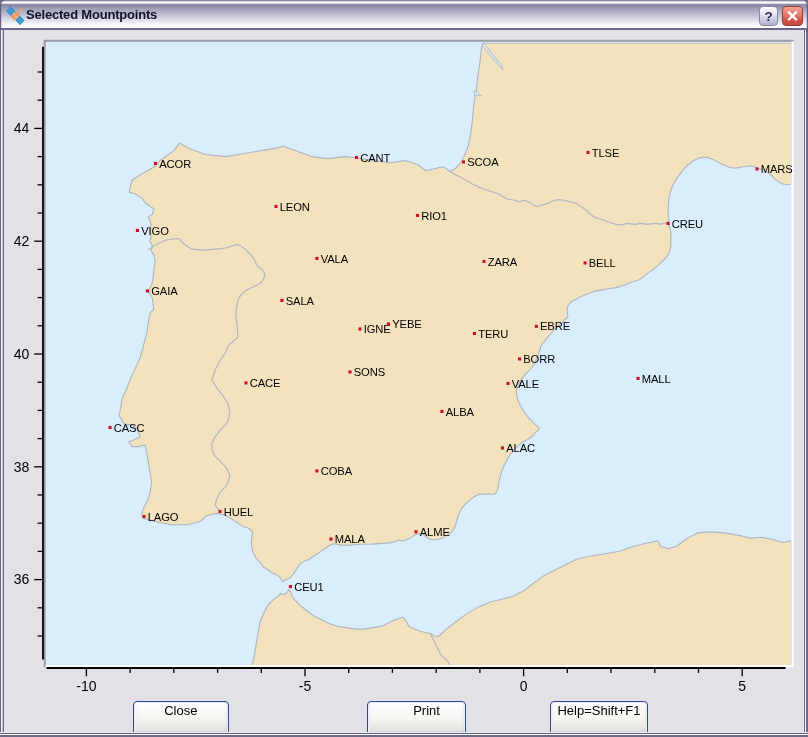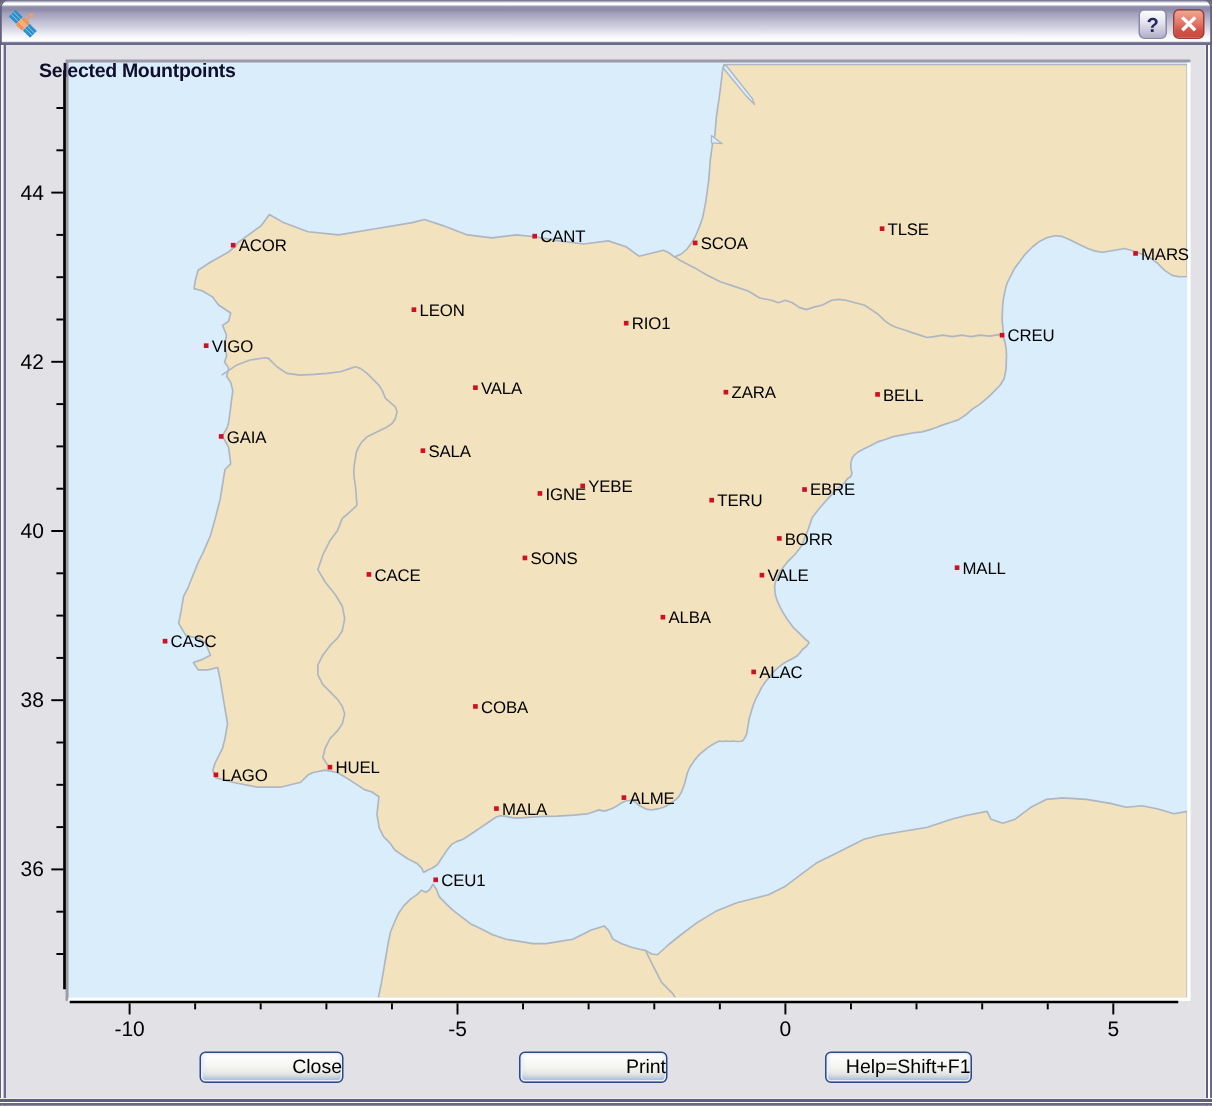--- a/index.html
+++ b/index.html
@@ -6,44 +6,44 @@
 #win{position:absolute;left:0;top:0;width:808px;height:737px;}
 #titlebar{position:absolute;left:0;top:0;width:808px;height:30px;
 border-radius:5px 5px 0 0;box-shadow:inset 1.2px 0 0 #63617f, inset -1.2px 0 0 #63617f;
 background:
 linear-gradient(to bottom,
  #615f83 0px,#fdfdfe 2px,#ffffff 3px,#908eab 4.5px,#8d8ba8 6.5px,#a3a1bb 9px,
  #b8b6cc 13px,#ccccdd 17px,#e2e2ec 21px,#f5f5f9 24px,#fdfdfe 26.5px,#ffffff 27.5px,
  #6b6a8c 28.5px,#6b6a8c 30px);
 }
 #title{position:absolute;left:26px;top:7px;font-size:13px;font-weight:bold;
-color:#0f0e2c;letter-spacing:-0.2px;margin-top:32px;}
+color:#0f0e2c;letter-spacing:-0.2px;}
 #face{position:absolute;left:0;top:30px;width:808px;height:707px;background:#e2e1e6;}
 
 .bL{position:absolute;left:0;top:30px;width:4px;height:707px;
 background:linear-gradient(to right,#63617f 0,#63617f 1px,#f7f6fc 1px,#f7f6fc 2px,#c0bed2 2px,#c0bed2 3px,#6b6a8c 3px,#6b6a8c 4px);}
 .bR{position:absolute;left:803px;top:30px;width:5px;height:707px;
 background:linear-gradient(to right,#eceaf2 0,#eceaf2 1px,#5f5e7e 1px,#5f5e7e 2.5px,#ffffff 2.5px,#ffffff 3.5px,#6a6988 3.5px,#6a6988 5px);}
 .bB{position:absolute;left:0;top:732px;width:808px;height:5px;
 background:linear-gradient(to bottom,#eceaf2 0,#eceaf2 1px,#5f5e7e 1px,#5f5e7e 2.5px,#ffffff 2.5px,#ffffff 3.5px,#6a6988 3.5px,#6a6988 5px);}
 
 .tbtn{position:absolute;top:6px;width:19px;height:20px;border-radius:4px;
 box-sizing:border-box;text-align:center;}
 #helpb{left:759px;border:1px solid #8a88a8;
 background:linear-gradient(to bottom,#fdfdff 0%,#e8e7f0 40%,#c5c3d8 80%,#b2b0ca 100%);
 color:#23295e;font-size:13.5px;font-weight:bold;line-height:19px;}
 #closeb{left:782px;width:21px;border:1px solid #9e3d35;
 background:linear-gradient(to bottom,#f2a593 0%,#e4796a 45%,#d05145 75%,#c64c40 100%);
 }
 
-.pbtn{position:absolute;top:700.8px;height:21px;box-sizing:border-box;
+.pbtn{position:absolute;top:700.8px;height:36px;box-sizing:border-box;
 border:1.5px solid #2c4a86;border-radius:4px;
 background:linear-gradient(to bottom,#ffffff 0%,#f6f6f3 45%,#eaeae5 72%,#d9d9d1 100%);
 box-shadow:inset 0 0 0 1px #e9effc, inset 0 -3px 4px -1px #96b2e6, inset 1.5px 1.5px 1.5px #ffffff;
-font-size:13px;color:#000;text-align:right;line-height:18.5px;}
+font-size:13px;color:#000;text-align:center;line-height:18.5px;}
 </style></head>
 <body>
 <div id="win">
 <div id="face"></div>
 <svg width="808" height="737" viewBox="0 0 808 737" style="position:absolute;left:0;top:0;" shape-rendering="auto">
 <defs>
         <clipPath id="mapclip">
           <rect x="46.5" y="42.5" width="745" height="622.5"></rect>
         </clipPath>
       </defs>
@@ -187,18 +187,18 @@
     <rect x="-1.4" y="-10.6" width="2.8" height="2.8" fill="#f0a066" transform="rotate(45 0 -9.2)"></rect>
   </g>
 </svg>
 <div id="title">Selected Mountpoints</div>
 <div id="helpb" class="tbtn">?</div>
 <div id="closeb" class="tbtn"><svg width="19" height="18" viewBox="0 0 19 18">
         <line x1="5.2" y1="4.6" x2="13.8" y2="13.2" stroke="#fff" stroke-width="2.3"></line>
         <line x1="13.8" y1="4.6" x2="5.2" y2="13.2" stroke="#fff" stroke-width="2.3"></line>
       </svg></div>
 <div class="pbtn" style="left:132.5px;width:96.5px;">Close</div>
-<div class="pbtn" style="left:346px;width:99px;padding-left:20px;">Print</div>
+<div class="pbtn" style="left:367px;width:99px;padding-left:20px;">Print</div>
 <div class="pbtn" style="left:550px;width:98px;">Help=Shift+F1</div>
 <div class="bL"></div>
     <div class="bR"></div>
     <div class="bB"></div>
 </div>
 
 </body></html>

